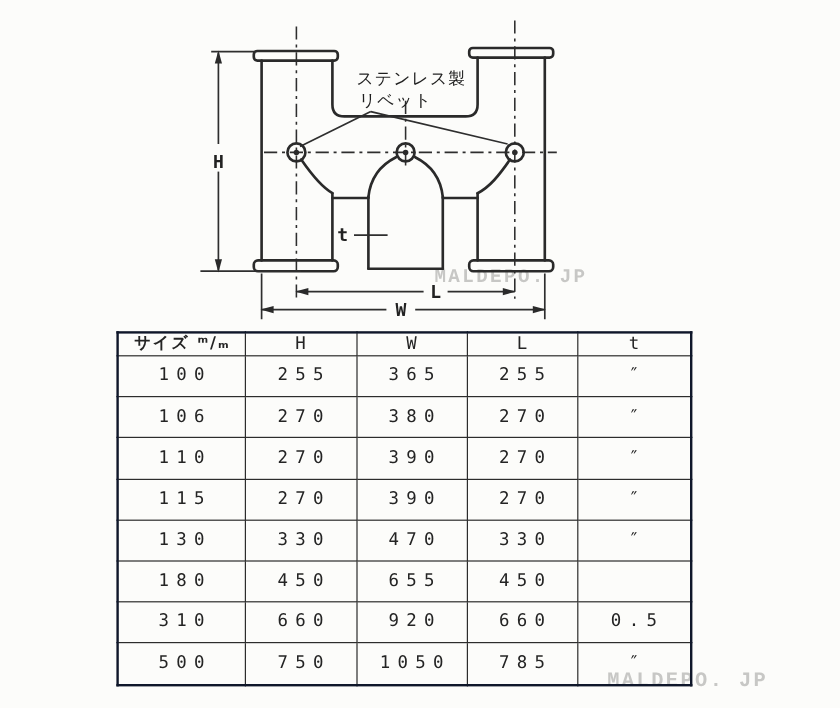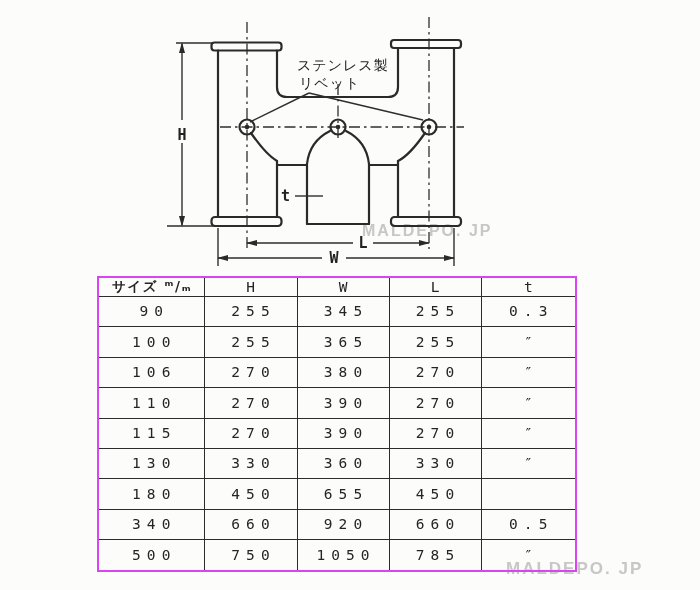--- a/index.html
+++ b/index.html
@@ -9,21 +9,21 @@
     background:#ffffff;
   }
   #scene{
     position:relative;width:700px;height:590px;
     background:#fcfcfa;overflow:hidden;
   }
   
   .watermark{
     position:absolute;
     color:#c7c7c5;
-    font-family:Liberation Sans, sans-serif;
+    font-family:Liberation Mono, monospace;
     font-weight:bold;
     letter-spacing:2px;
     z-index:0;
     white-space:nowrap;
     user-select:none;
   }
   #wm-drawing{left:362px;top:222px;font-size:16px;}
   #wm-table{left:506px;top:559px;font-size:17px;}
 
   
@@ -50,21 +50,21 @@
   }
   #spec-table th,#spec-table td{
     border:1.6px solid #2c2c2c;
     padding:0;height:18px;
     text-align:center;vertical-align:middle;
     font-family:"DejaVu Sans Mono","DejaVu Sans",monospace;
     font-size:14.5px;font-weight:500;color:#242424;
     letter-spacing:0.42em;text-indent:0.42em;
     line-height:1;white-space:nowrap;overflow:hidden;
   }
-  #spec-table{border:2px solid #d946ef;}
+  #spec-table{border:2px solid #0f172a;}
   #spec-table th.size-col{
     letter-spacing:0.12em;text-indent:0.12em;font-size:13.5px;
     font-family:"DejaVu Sans",sans-serif;font-weight:600;
   }
   col.c1{width:106px;} col.c2{width:93px;} col.c3{width:92px;}
   col.c4{width:92px;} col.c5{width:95px;}
 </style>
 </head>
 <body>
 
@@ -183,27 +183,20 @@
       <tr>
         <th class="size-col">サイズ ᵐ/ₘ</th>
         <th>H</th>
         <th>W</th>
         <th>L</th>
         <th>t</th>
       </tr>
     </thead>
     <tbody>
         <tr>
-      <td>90</td>
-      <td>255</td>
-      <td>345</td>
-      <td>255</td>
-      <td>0.3</td>
-    </tr>
-        <tr>
       <td>100</td>
       <td>255</td>
       <td>365</td>
       <td>255</td>
       <td>″</td>
     </tr>
         <tr>
       <td>106</td>
       <td>270</td>
       <td>380</td>
@@ -220,33 +213,33 @@
         <tr>
       <td>115</td>
       <td>270</td>
       <td>390</td>
       <td>270</td>
       <td>″</td>
     </tr>
         <tr>
       <td>130</td>
       <td>330</td>
-      <td>360</td>
+      <td>470</td>
       <td>330</td>
       <td>″</td>
     </tr>
         <tr>
       <td>180</td>
       <td>450</td>
       <td>655</td>
       <td>450</td>
       <td></td>
     </tr>
         <tr>
-      <td>340</td>
+      <td>310</td>
       <td>660</td>
       <td>920</td>
       <td>660</td>
       <td>0.5</td>
     </tr>
         <tr>
       <td>500</td>
       <td>750</td>
       <td>1050</td>
       <td>785</td>

